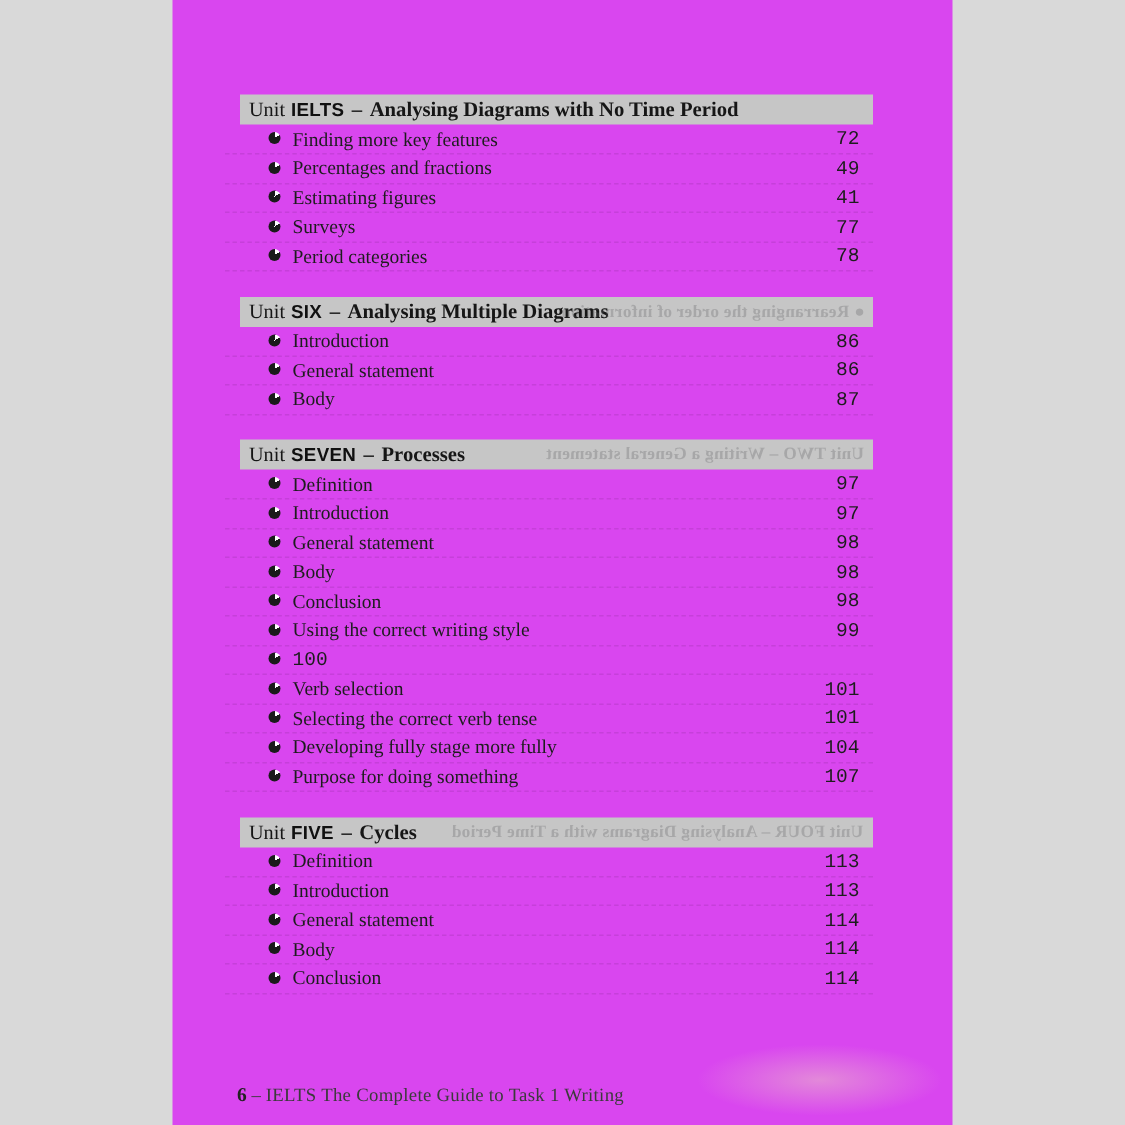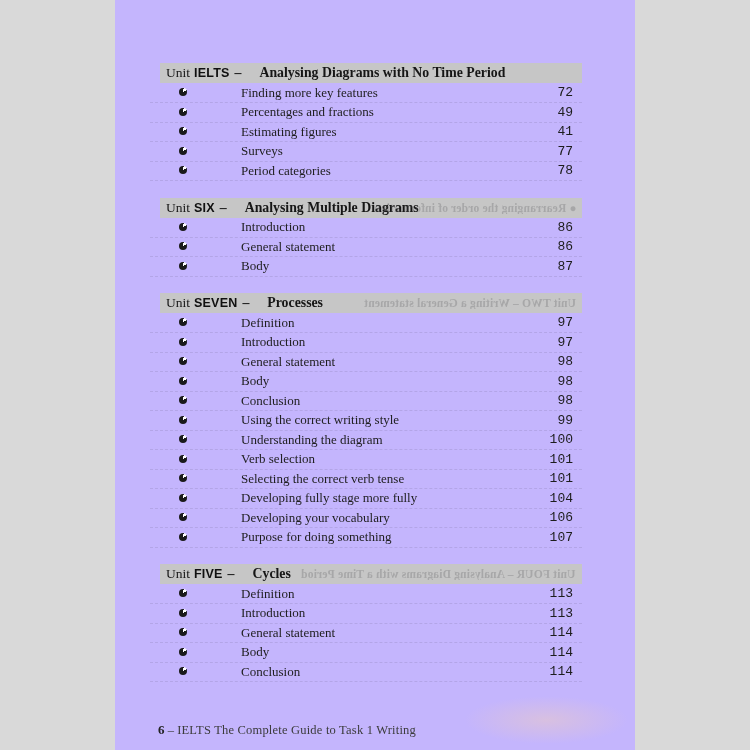--- a/index.html
+++ b/index.html
@@ -4,21 +4,21 @@
 <style>
   html, body { margin:0; padding:0; }
   body {
     width:750px; height:750px; position:relative; overflow:hidden;
     background:#d9d9d9;
     font-family:"Liberation Serif", serif;
     color:#1d1d1d;
   }
   .page {
     position:absolute; left:115px; top:0; width:520px; height:750px;
-    background:#c4b5fd;
+    background:#d946ef;
     box-sizing:border-box;
     padding:63px 0 0 45px;
   }
   #sections { width:422px; }
   .unit + .unit { margin-top:17px; }
 
   .bar {
     position:relative;
     width:422px; height:20px; box-sizing:border-box;
     background:#c6c6c6;
@@ -26,21 +26,21 @@
     padding-left:6px;
     white-space:nowrap;
   }
   .bar .u { font-size:13.5px; color:#161616; }
   .bar .n {
     font-family:"Liberation Sans", sans-serif;
     font-weight:700; font-size:12.5px; letter-spacing:0.2px;
     margin-left:4px; color:#101010;
   }
   .bar .d { font-weight:700; font-size:13.8px; margin-left:5px; color:#161616; }
-  .bar .t { font-weight:700; font-size:13.8px; margin-left:18px; color:#161616; }
+  .bar .t { font-weight:700; font-size:13.8px; margin-left:5px; color:#161616; }
   .ghost {
     position:absolute; right:6px; top:50%;
     transform:translateY(-50%) scaleX(-1);
     font-size:11.5px; font-weight:700; letter-spacing:0.2px;
     color:rgba(95,95,100,0.30);
     white-space:nowrap; max-width:408px; overflow:hidden;
     pointer-events:none;
   }
 
   .row {
@@ -52,21 +52,21 @@
   .row::after {
     content:"";
     position:absolute; left:-10px; right:0; bottom:-0.5px;
     border-top:1px dashed rgba(0,0,0,0.085);
   }
   .bullet {
     flex:0 0 auto; width:8px; height:8px; border-radius:50%;
     background:conic-gradient(from 10deg, #fefefe 0 50deg, #1a1a1a 50deg 360deg);
     margin-right:8px; margin-top:-1px;
   }
-  .lbl { flex:1 1 auto; font-size:13px; color:#1d1d1d;margin-left:46px; }
+  .lbl { flex:1 1 auto; font-size:13px; color:#1d1d1d; }
   .num { flex:0 0 auto; font-size:13px; color:#1d1d1d;font-family:Liberation Mono, monospace; }
 
   .footer {
     position:absolute; left:43px; top:722px;
     font-size:12.5px; color:#3b3b3b; letter-spacing:0.2px;
     white-space:nowrap;
   }
   .footer .pg { font-weight:700; font-size:13px; color:#222; margin-right:3px; }
   .footer .sep { margin-right:3px; }
 
@@ -192,21 +192,20 @@
   </div>
 
   <div class="row">
     <span class="bullet"></span>
     <span class="lbl">Using the correct writing style</span>
     <span class="num">99</span>
   </div>
 
   <div class="row">
     <span class="bullet"></span>
-    <span class="lbl">Understanding the diagram</span>
     <span class="num">100</span>
   </div>
 
   <div class="row">
     <span class="bullet"></span>
     <span class="lbl">Verb selection</span>
     <span class="num">101</span>
   </div>
 
   <div class="row">
@@ -214,25 +213,20 @@
     <span class="lbl">Selecting the correct verb tense</span>
     <span class="num">101</span>
   </div>
 
   <div class="row">
     <span class="bullet"></span>
     <span class="lbl">Developing fully stage more fully</span>
     <span class="num">104</span>
   </div>
 
-  <div class="row">
-    <span class="bullet"></span>
-    <span class="lbl">Developing your vocabulary</span>
-    <span class="num">106</span>
-  </div>
 
   <div class="row">
     <span class="bullet"></span>
     <span class="lbl">Purpose for doing something</span>
     <span class="num">107</span>
   </div>
 </div>
   </section>
 
   <section class="unit">

